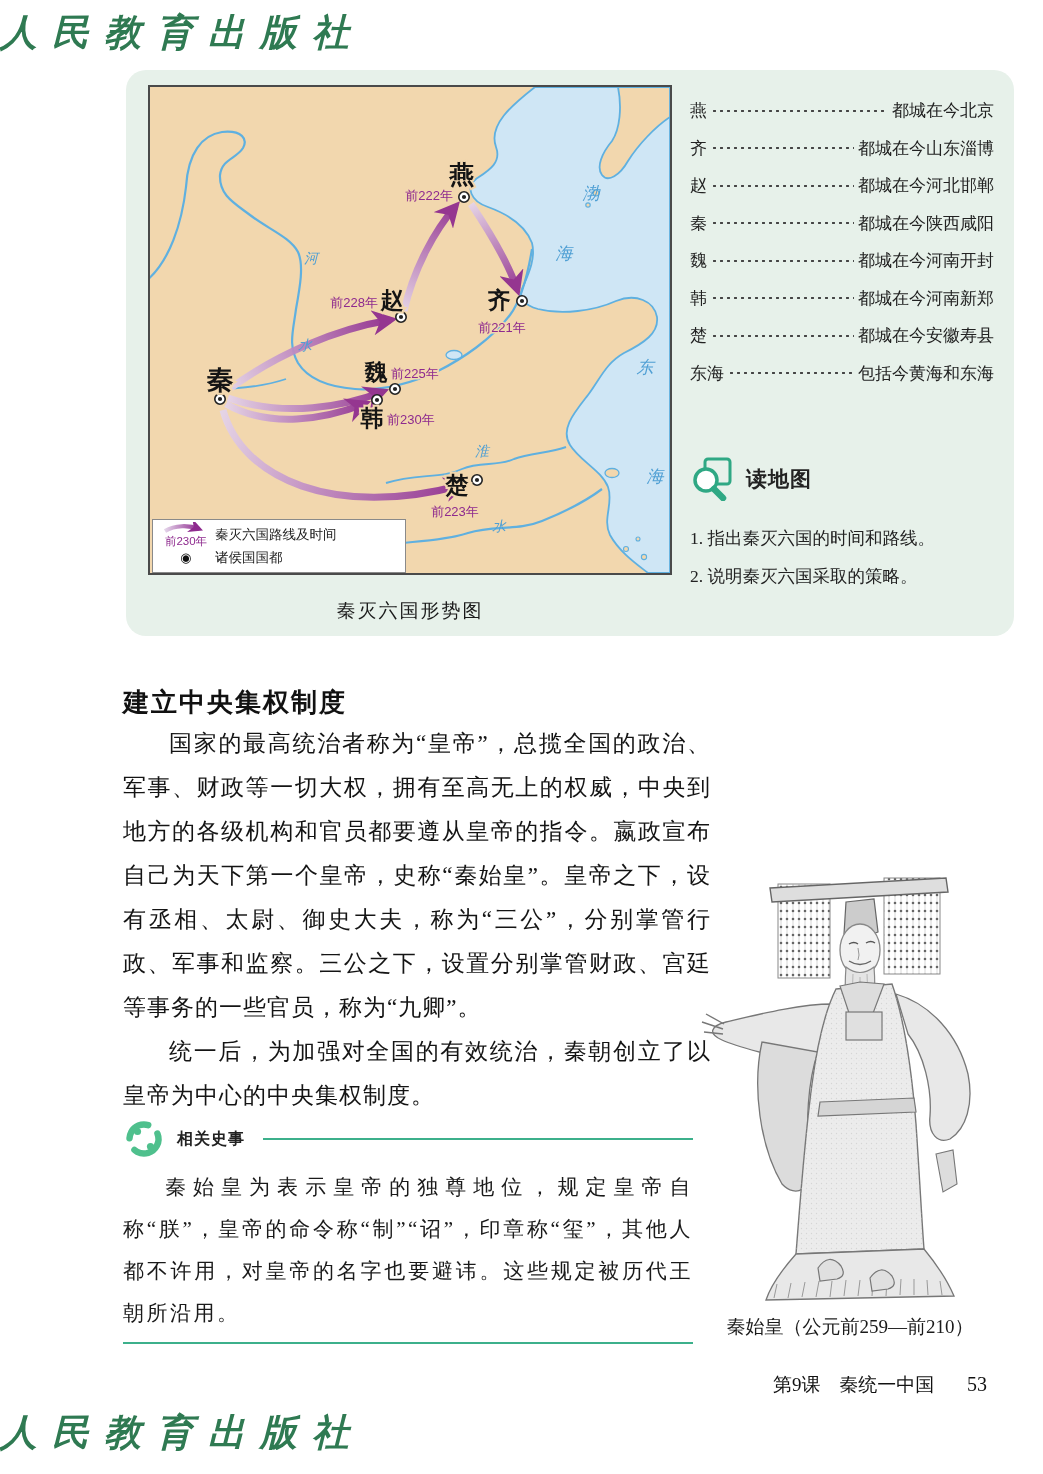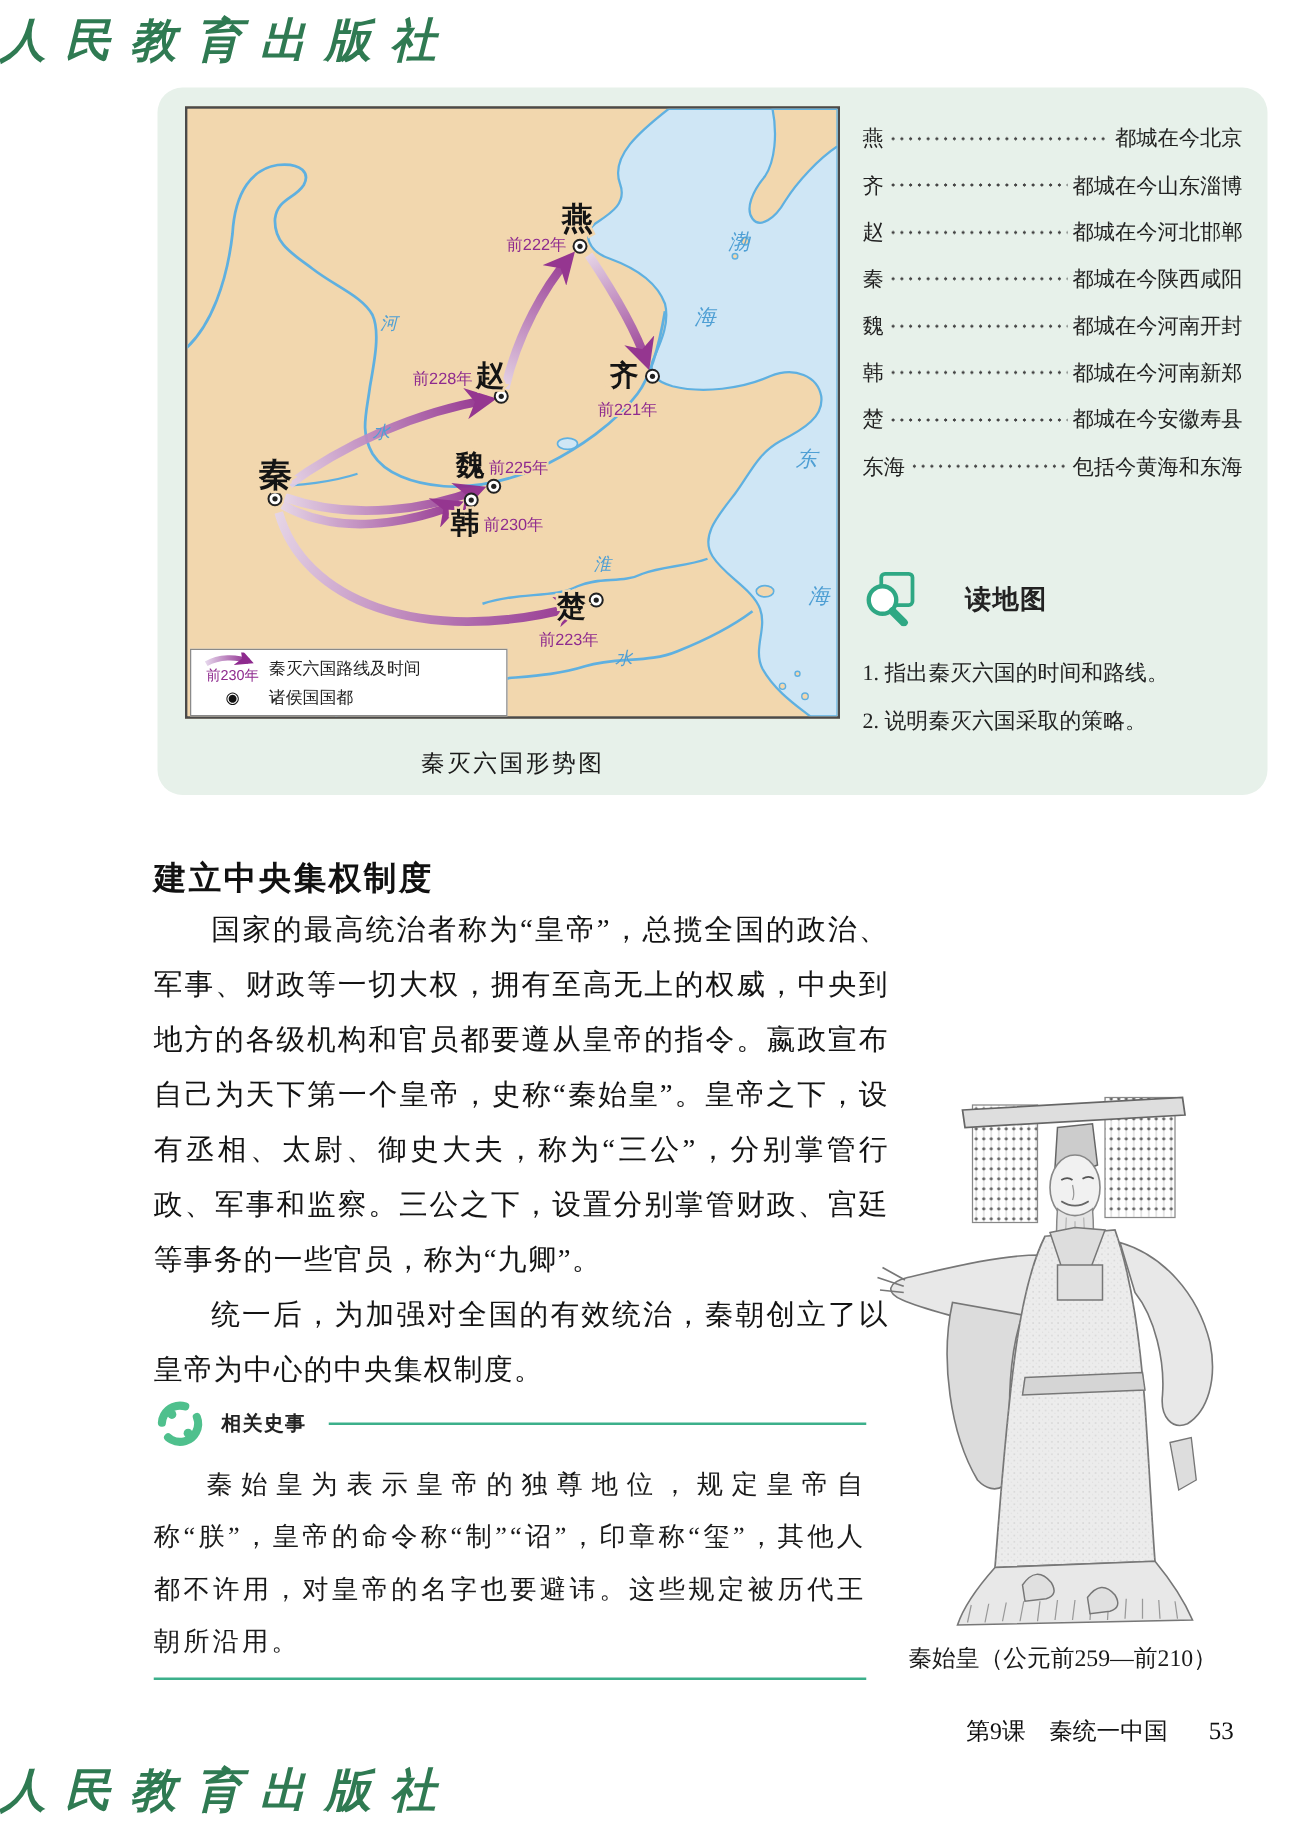--- a/index.html
+++ b/index.html
@@ -32,21 +32,21 @@
   
   .side { position:absolute; left:564px; top:22px; width:304px; }
   .cap-row { display:flex; align-items:center; height:37.5px; font-size:17px; color:#222; }
   .cap-state { white-space:nowrap; }
   .cap-leader { flex:1; height:14px; margin:0 4px; align-self:center;
     background-image:radial-gradient(circle, #444 1.1px, rgba(0,0,0,0) 1.4px);
     background-size:7px 14px; background-repeat:repeat-x; background-position:0 center; }
   .cap-desc { white-space:nowrap; }
   .readmap-head { display:flex; align-items:center; gap:12px; margin-top:64px; }
   .readmap-title { font-family:"Liberation Sans", sans-serif; font-weight:bold;
-    font-size:21px; color:#222; letter-spacing:1px;margin-left:26px; }
+    font-size:21px; color:#222; letter-spacing:1px; }
   .readmap-items { margin-top:18px; font-size:17.5px; color:#222; line-height:38px; }
 
   
   .section-heading { position:absolute; left:123px; top:685px;
     font-family:"Liberation Sans", sans-serif; font-weight:bold; font-size:26px;
     color:#111; letter-spacing:2px; }
   .bodytext { position:absolute; left:123px; top:722px; width:588px; }
   .bodytext p { font-size:23px; color:#141414; line-height:44px; text-align:justify;
     text-indent:2em; letter-spacing:1px; }
 

